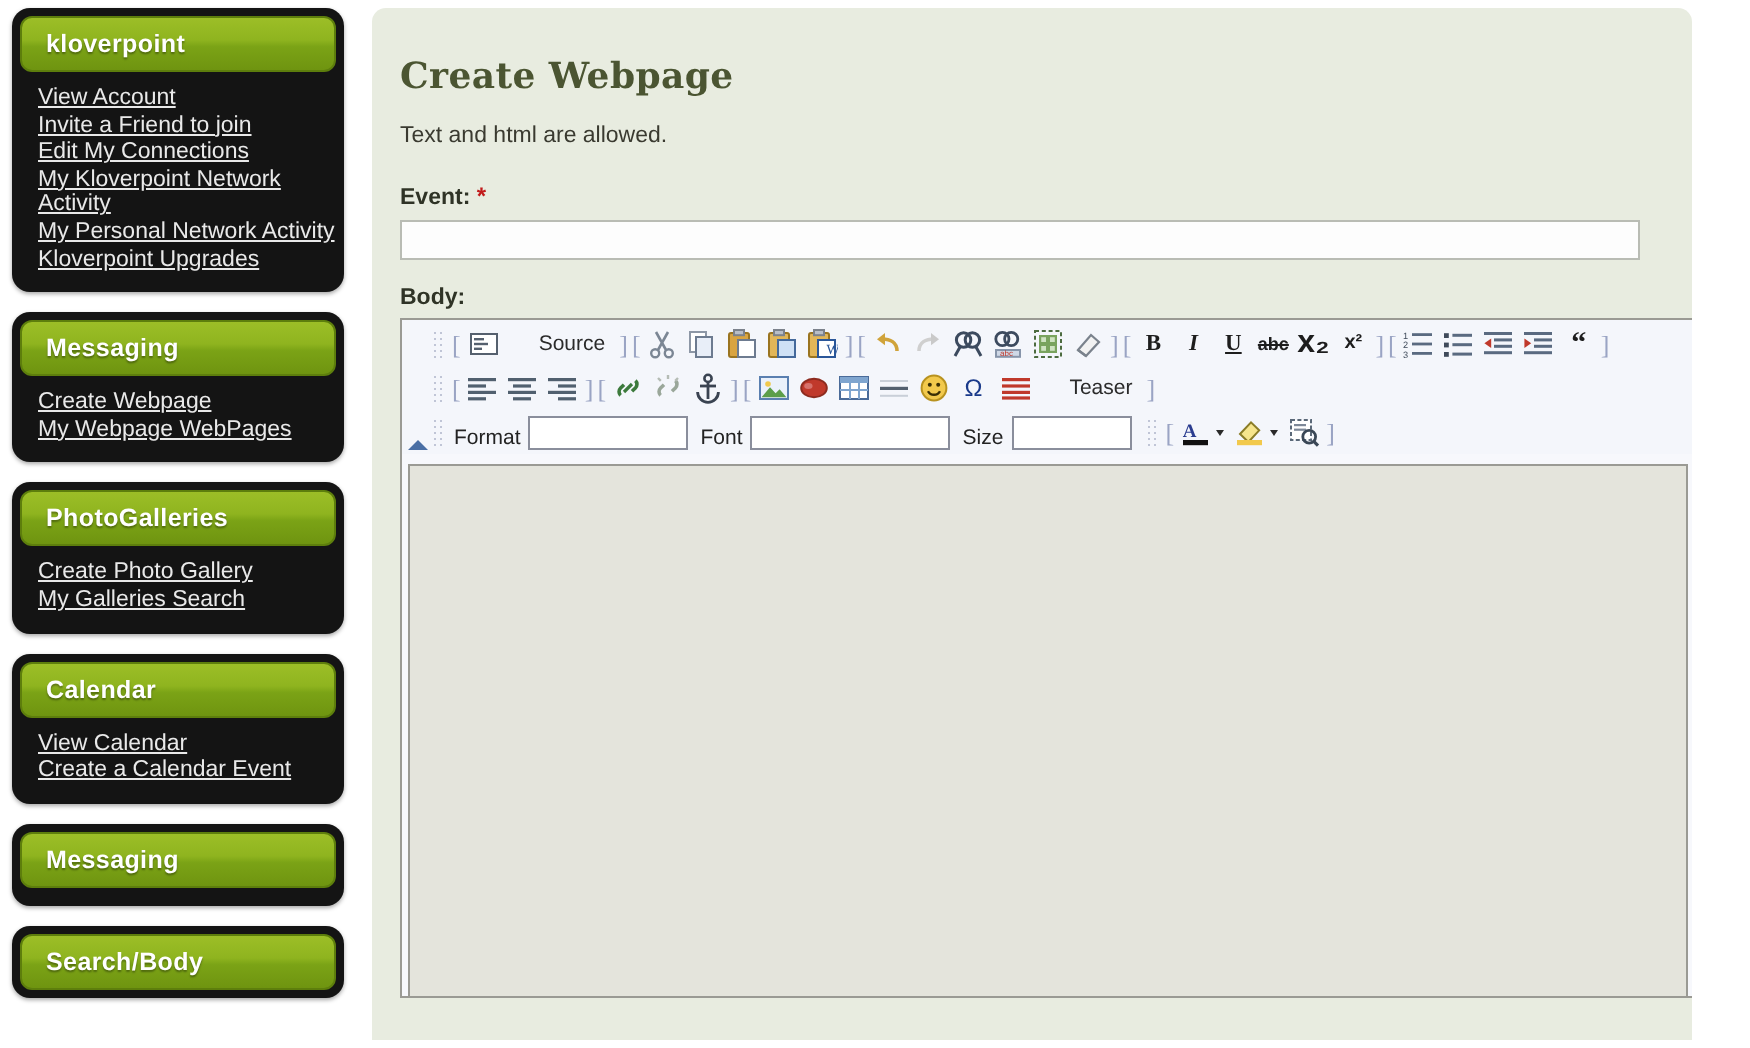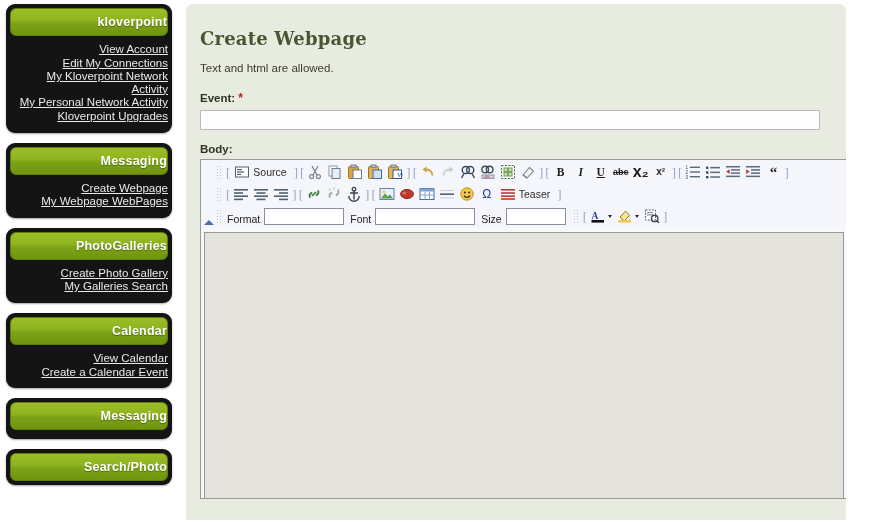--- a/index.html
+++ b/index.html
@@ -17,21 +17,20 @@
     position: absolute; left: 0; top: 0; width: 178px; height: 524px;
     background: #ffffff;
   }
   .panel {
     position: relative;
     margin: 4px 6px 10px 6px;
     background: #141414;
     border-radius: 9px;
     padding: 4px 4px 9px 4px;
     box-shadow: 0 1px 2px rgba(0,0,0,0.35);
-    text-align: right;
   }
   .panel-head {
     height: 28px;
     border-radius: 6px;
     background: linear-gradient(to bottom, #9cbe27 0%, #8fb41f 42%, #7ba316 55%, #6f9410 100%);
     border: 1px solid #5d7e0c;
     color: #ffffff;
     font-size: 12.5px;
     font-weight: bold;
     line-height: 27px;
@@ -125,21 +124,21 @@
     position: relative;
     height: 19px; min-width: 20px;
     display: flex; align-items: center; justify-content: center;
     border: 1px solid transparent;
     border-radius: 2px;
     flex: 0 0 auto;
     cursor: pointer;
     font-size: 10px;
     color: #24324f;
   }
-  .btn.labeled { padding: 0 5px 0 2px; gap: 3px; min-width: 0; align-items: center; }
+  .btn.labeled { padding: 0 5px 0 2px; gap: 19px; min-width: 0; align-items: center; }
   .btn .lbl { font-size: 10.5px; color:#2b2b2b; font-family:"Liberation Sans",sans-serif; }
   .ico { width: 16px; height: 16px; display:block; }
 
   .combo {
     display:flex; align-items:flex-end; flex:0 0 auto;
     margin-right: 4px;
   }
   .combo .cl {
     font-size: 10.5px; color:#232323; margin: 0 4px 0 2px;
     font-family: "Liberation Sans", sans-serif;
@@ -175,20 +174,21 @@
 </head>
 <body>
 
 <div id="app">
 
   <div id="sidebar">
       <div class="panel">
         <div class="panel-head">kloverpoint</div>
         <div class="panel-links">
           <a>View Account</a>
+          <a>Invite a Friend to join</a>
           <a>Edit My Connections</a>
           <a>My Kloverpoint Network Activity</a>
           <a>My Personal Network Activity</a>
           <a>Kloverpoint Upgrades</a>
         </div>
       </div>
       <div class="panel">
         <div class="panel-head">Messaging</div>
         <div class="panel-links">
           <a>Create Webpage</a>
@@ -206,21 +206,21 @@
         <div class="panel-head">Calendar</div>
         <div class="panel-links">
           <a>View Calendar</a>
           <a>Create a Calendar Event</a>
         </div>
       </div>
       <div class="panel">
         <div class="panel-head">Messaging</div>
       </div>
       <div class="panel no-links">
-        <div class="panel-head">Search/Photo</div>
+        <div class="panel-head">Search/Body</div>
       </div>
     </div>
 
   <div id="content">
     <h1 id="page-title">Create Webpage</h1>
     <div class="subtext">Text and html are allowed.</div>
 
     <div class="field-label">
       <span>Event:</span>
       <span class="req">*</span>

